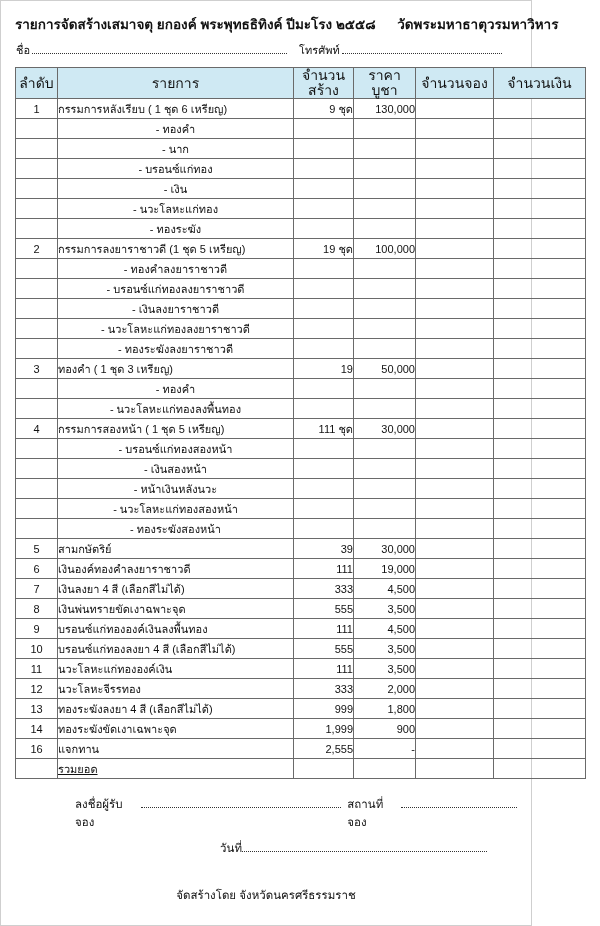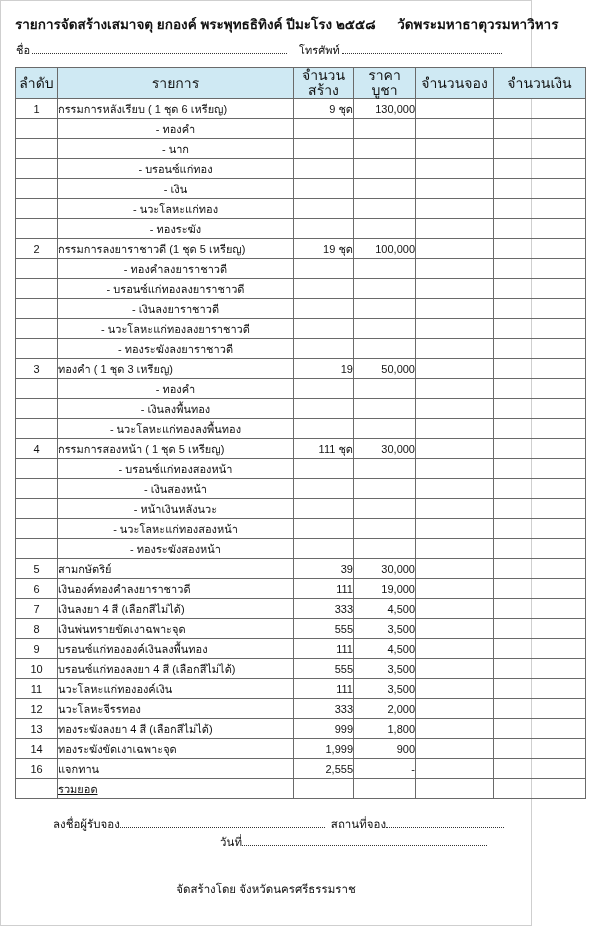--- a/index.html
+++ b/index.html
@@ -89,28 +89,29 @@
   td.sub { text-align: center; padding-left: 14px; margin-left: 12px; }
   td.qty { text-align: right; padding-right: 5px; }
   td.price{ text-align: right; padding-right: 18px; }
   td.blank { }
   td.total { text-align: left; padding-left: 30px; text-decoration: underline; }
 
   .sign-row {
     display: flex;
     font-size: 11.5px;
     margin-top: 16px;
-    margin-left: 38px;
+    margin-left: 60px;
     align-items: baseline;
   }
   .sign-row .dots.sign { width: 205px; }
   .sign-row .dots.place { width: 118px; }
   .date-row {
     display: flex;
     font-size: 11.5px;
+    margin-top: 8px;
     justify-content: flex-end;
     margin-right: 30px;
     align-items: baseline;
   }
   .date-row .dots.date { width: 245px; }
 
   .footer {
     margin-top: 28px;
     text-align: center;
     font-size: 11.5px;
@@ -280,28 +281,20 @@
         <tr>
           <td class="no"></td>
           <td class="sub">- ทองคำ</td>
           <td class="qty"></td>
           <td class="price"></td>
           <td class="blank"></td>
           <td class="blank"></td>
         </tr>
         <tr>
           <td class="no"></td>
-          <td class="sub">- เงินลงพื้นทอง</td>
-          <td class="qty"></td>
-          <td class="price"></td>
-          <td class="blank"></td>
-          <td class="blank"></td>
-        </tr>
-        <tr>
-          <td class="no"></td>
           <td class="sub">- นวะโลหะแก่ทองลงพื้นทอง</td>
           <td class="qty"></td>
           <td class="price"></td>
           <td class="blank"></td>
           <td class="blank"></td>
         </tr>
         <tr>
           <td class="no">4</td>
           <td class="item">กรรมการสองหน้า ( 1 ชุด 5 เหรียญ)</td>
           <td class="qty">111 ชุด</td>

